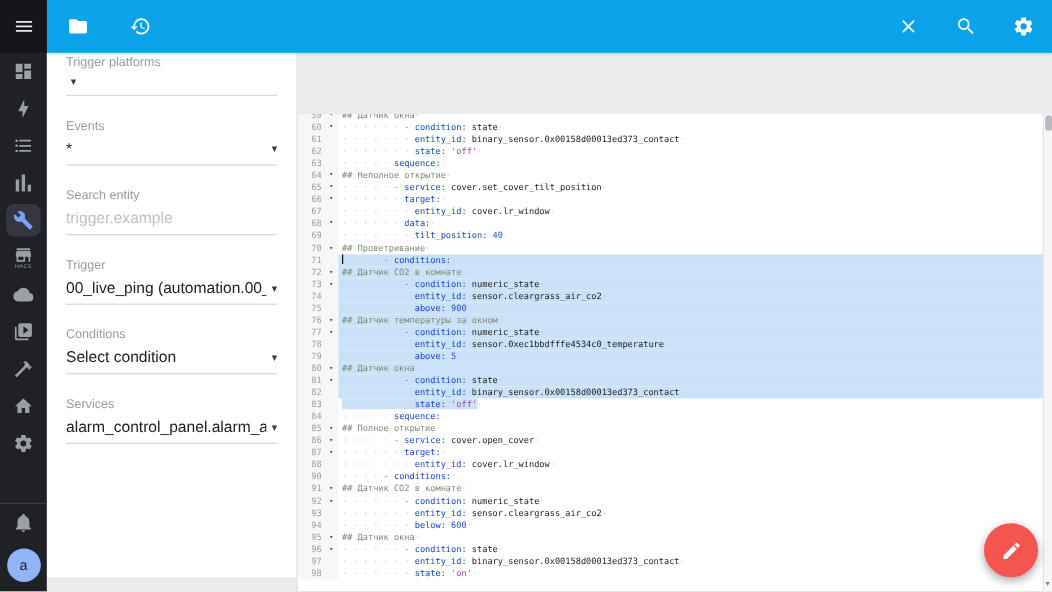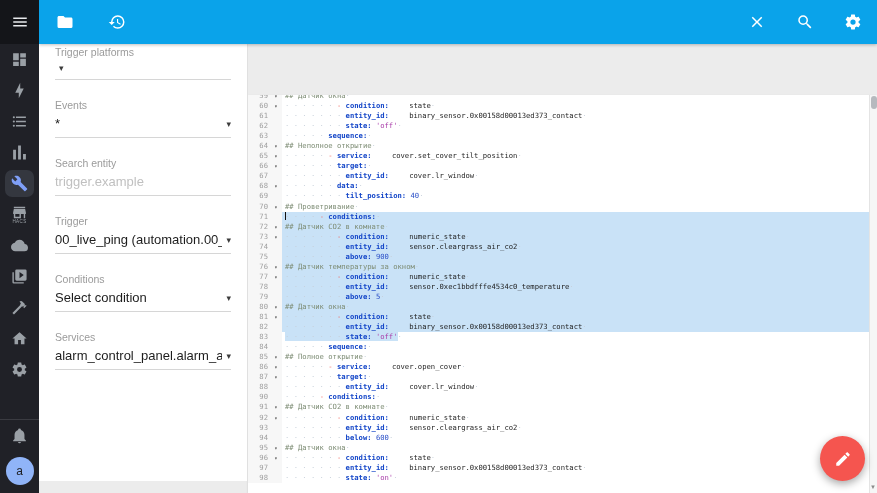--- a/index.html
+++ b/index.html
@@ -43,22 +43,22 @@
   #path-status svg { width:17px; height:17px; fill:var(--status-color,#3fa948); }
 
   #codecard { position:absolute; left:248px; top:95px; width:629px; height:398px; background:#fff; z-index:2; overflow:hidden; box-shadow:0 1px 2px rgba(0,0,0,.15); }
   #code-rows { position:absolute; left:0; top:-4px; width:621px; }
   .cl { position:relative; height:10.05px; line-height:10.05px; font-family:"DejaVu Sans Mono", monospace; font-size:7.2px; white-space:pre; display:flex; cursor:text; }
   .cl .ln { flex:0 0 22px; text-align:right; color:#9e9e9e; background:#f7f7f7; padding-right:2px; }
   .cl .fold { flex:0 0 12px; background:#f7f7f7; color:#4a4a4a; font-size:5.5px; text-align:center; line-height:10.5px; cursor:pointer; }
   .cl .cc { flex:1 1 auto; padding-left:3px; }
   .cl.sel .cc { background:var(--sel,#c9e2f7); }
   .selbox { background:var(--sel,#c9e2f7); }
-  .tk-key { color:var(--c-key,#1446c8); font-weight:bold;margin-top:17px; }
-  .tk-val { color:#1d1d1d;margin-left:16px; }
+  .tk-key { color:var(--c-key,#1446c8); font-weight:normal;margin-top:17px; }
+  .tk-val { color:#1d1d1d; }
   .tk-str { color:var(--c-str,#a93ca9); }
   .tk-num { color:var(--c-num,#2b50c8); }
   .tk-dash { color:var(--c-dash,#ef6a62); }
   .tk-com { color:var(--c-com,#7d8c74); }
   .ws { color:#c7d0da; }
   .cursorbar { display:inline-block; width:1px; height:8px; background:#111; vertical-align:-1px; margin-right:-1px; }
 
   
   #vscroll { position:absolute; right:0; top:0; width:8px; height:398px; background:#f6f6f6; border-left:1px solid #e4e4e4; cursor:pointer; }
   #vthumb { position:absolute; left:1px; top:1px; width:6px; height:13px; background:#b6b9be; border-radius:3px; }

